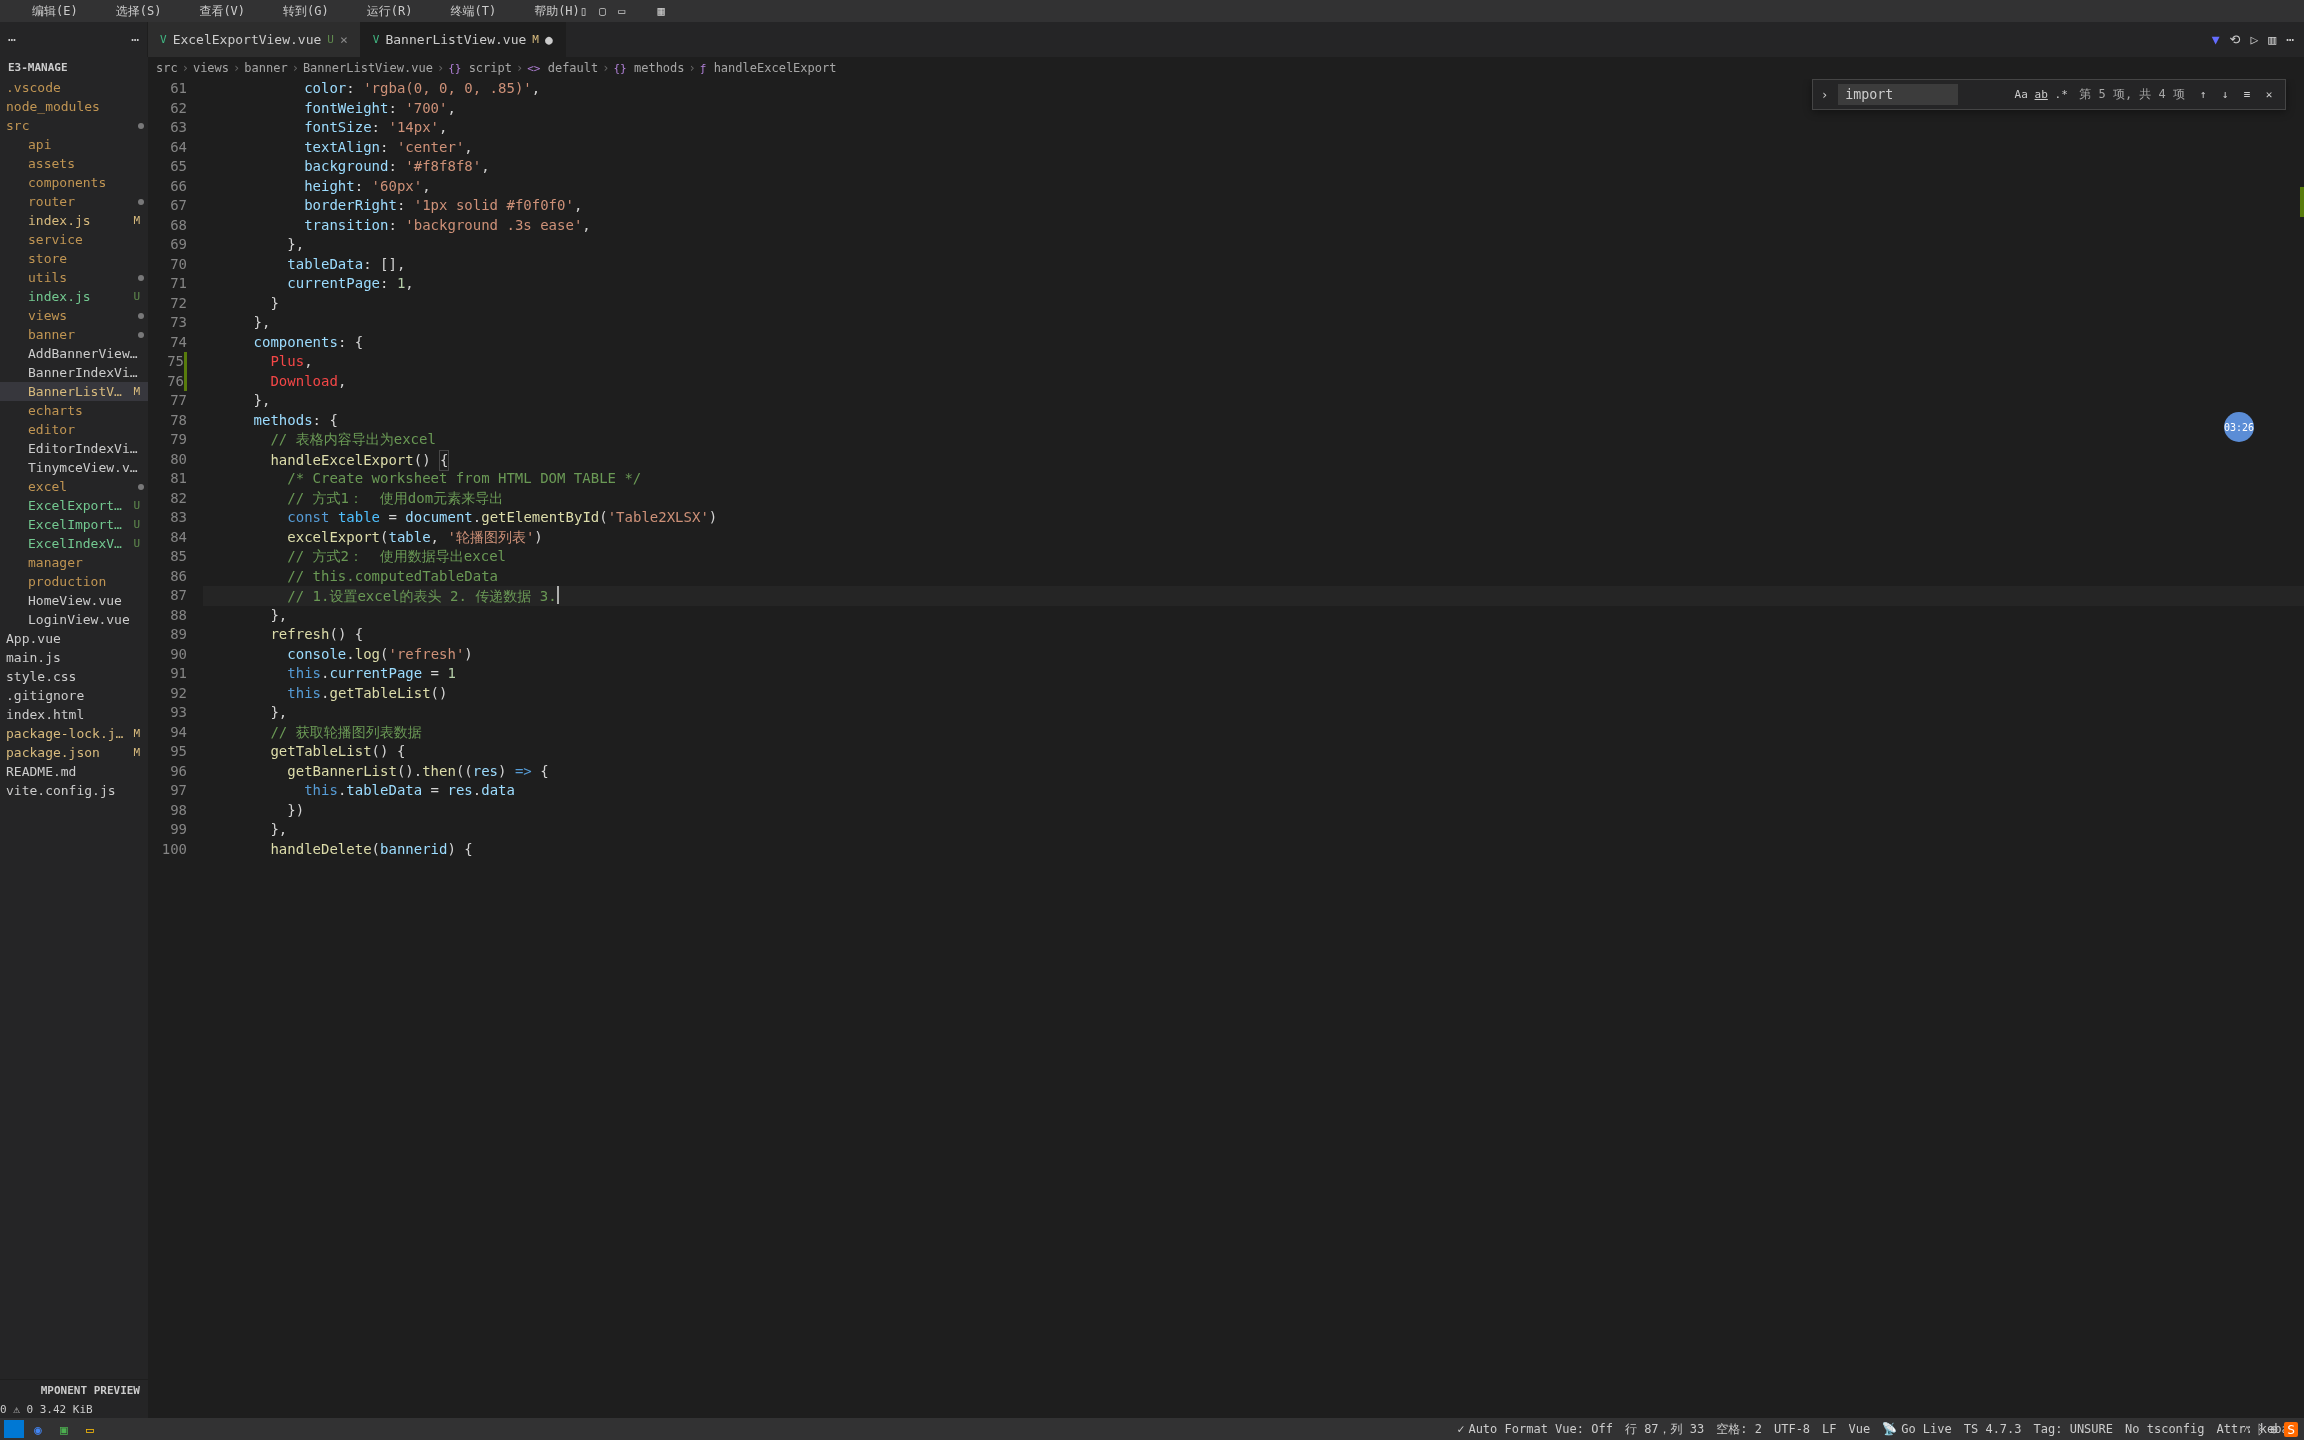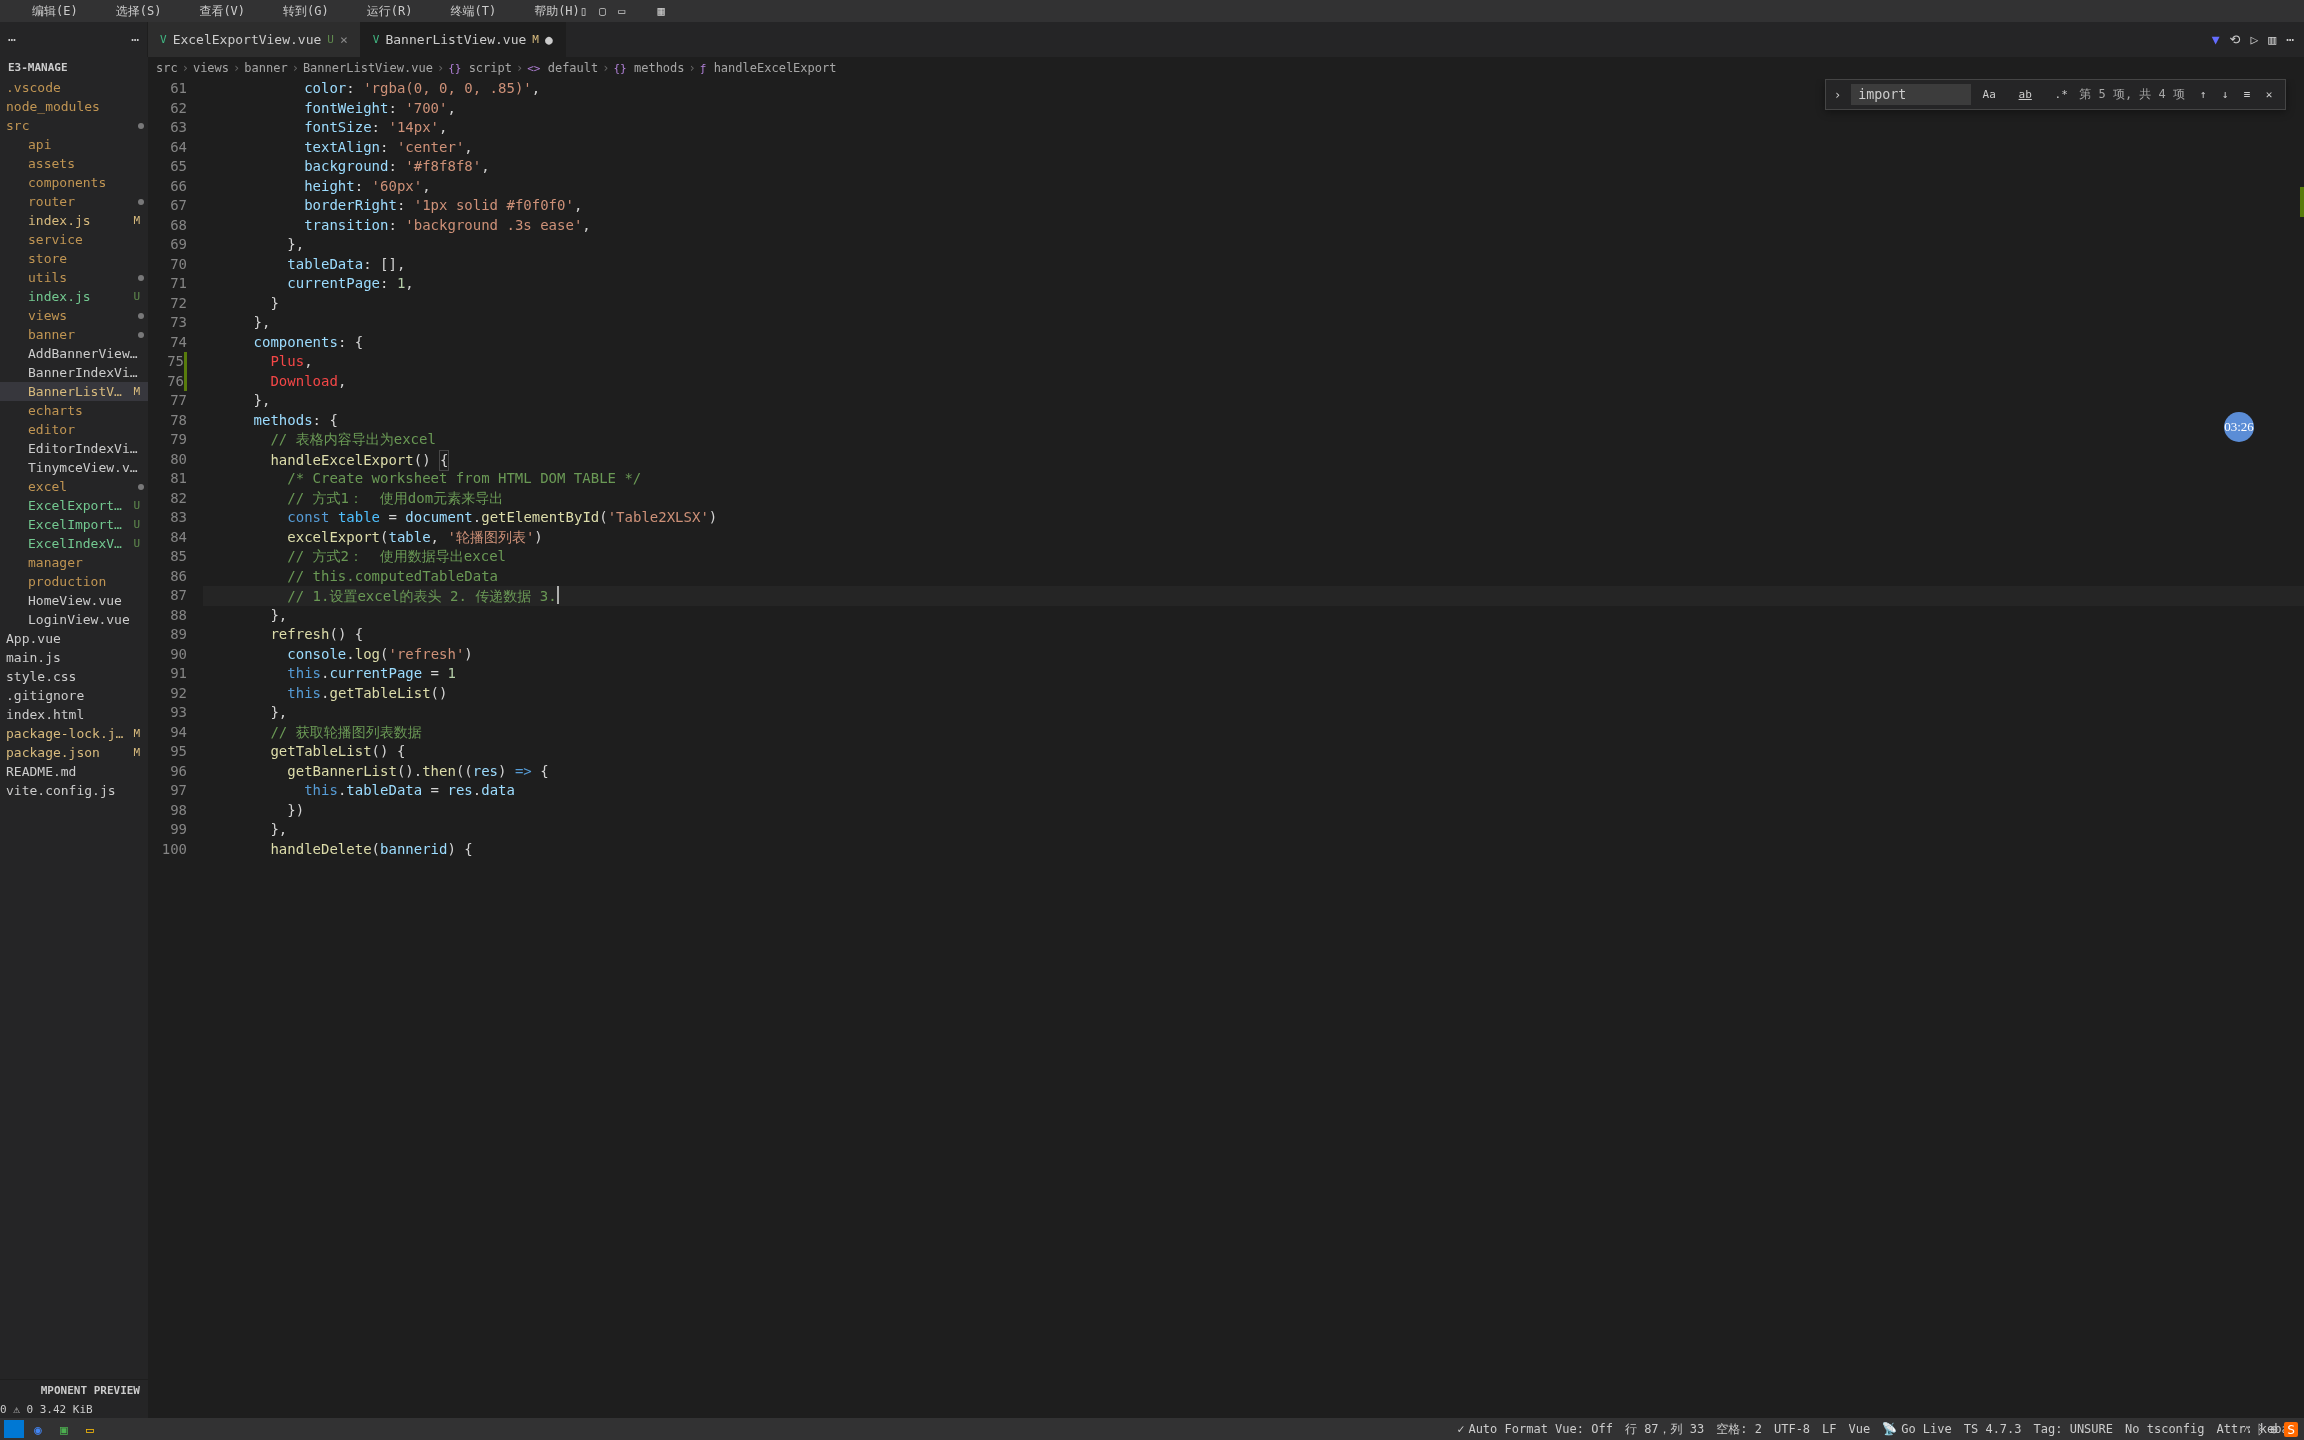--- a/index.html
+++ b/index.html
@@ -68,32 +68,32 @@
 .tok-comment { color: #6a9955; }
 .tok-var { color: #9cdcfe; }
 .tok-err { color: #f44747; }
 .cursor-blink { display: inline-block; width: 2px; height: 18px; background: #aeafad; vertical-align: text-bottom; }
 .funline { border: 1px solid #484848; background: #1e1e1e; display: inline-block; }
 
 
 .find-widget { position: absolute; top: 0; right: 18px; background: #252526; border: 1px solid #454545; display: flex; align-items: center; padding: 4px 6px; gap: 8px; font-size: 12px; z-index: 10; box-shadow: 0 2px 8px rgba(0,0,0,0.4); }
 .find-expand { color: #cccccc; cursor: pointer; padding: 0 2px; }
 .find-input { background: #3c3c3c; border: 1px solid #3c3c3c; color: #cccccc; padding: 2px 6px; width: 120px; }
-.find-opts { display: flex; gap: 16px; }
+.find-opts { display: flex; gap: 0; margin-left: 45px; }
 .find-opt { width: 20px; height: 20px; display: flex; align-items: center; justify-content: center; cursor: pointer; font-size: 11px; border-radius: 2px; }
 .find-count { color: #a6a6a6; font-size: 12px; white-space: nowrap; }
 .find-nav { display: flex; gap: 2px; }
 
 
 .statusbar { height: 22px; background: #007acc; background: #16825d; background: #323233; display: flex; align-items: center; font-size: 12px; padding: 0 8px; gap: 12px; justify-content: space-between; }
 .status-left, .status-right { display: flex; gap: 12px; align-items: center; }
 .status-item { cursor: pointer; display: flex; align-items: center; gap: 4px; }
 
 
-.timer-badge { position: absolute; right: 50px; top: 355px; width: 30px; height: 30px; border-radius: 50%; background: #5b8dd6; color: white; display: flex; align-items: center; justify-content: center; font-size: 13px; z-index: 5; font-family: Liberation Serif, serif; }
+.timer-badge { position: absolute; right: 50px; top: 355px; width: 30px; height: 30px; border-radius: 50%; background: #5b8dd6; color: white; display: flex; align-items: center; justify-content: center; font-size: 10px; z-index: 5; }
 
 
 .minimap { position: absolute; right: 0; top: 0; bottom: 0; width: 6px; background: transparent; }
 .minimap-highlight { position: absolute; right: 0; width: 4px; height: 30px; background: #587c0c; top: 108px; }
 
 
 .taskbar { position: fixed; bottom: 0; left: 0; height: 22px; display: flex; align-items: center; gap: 2px; padding: 0 4px; z-index: 20; }
 .taskbar-item { width: 24px; height: 20px; display: flex; align-items: center; justify-content: center; cursor: pointer; }
 .taskbar-right { position: fixed; bottom: 0; right: 0; height: 22px; display: flex; align-items: center; gap: 6px; padding: 0 6px; z-index: 21; }
 </style>

